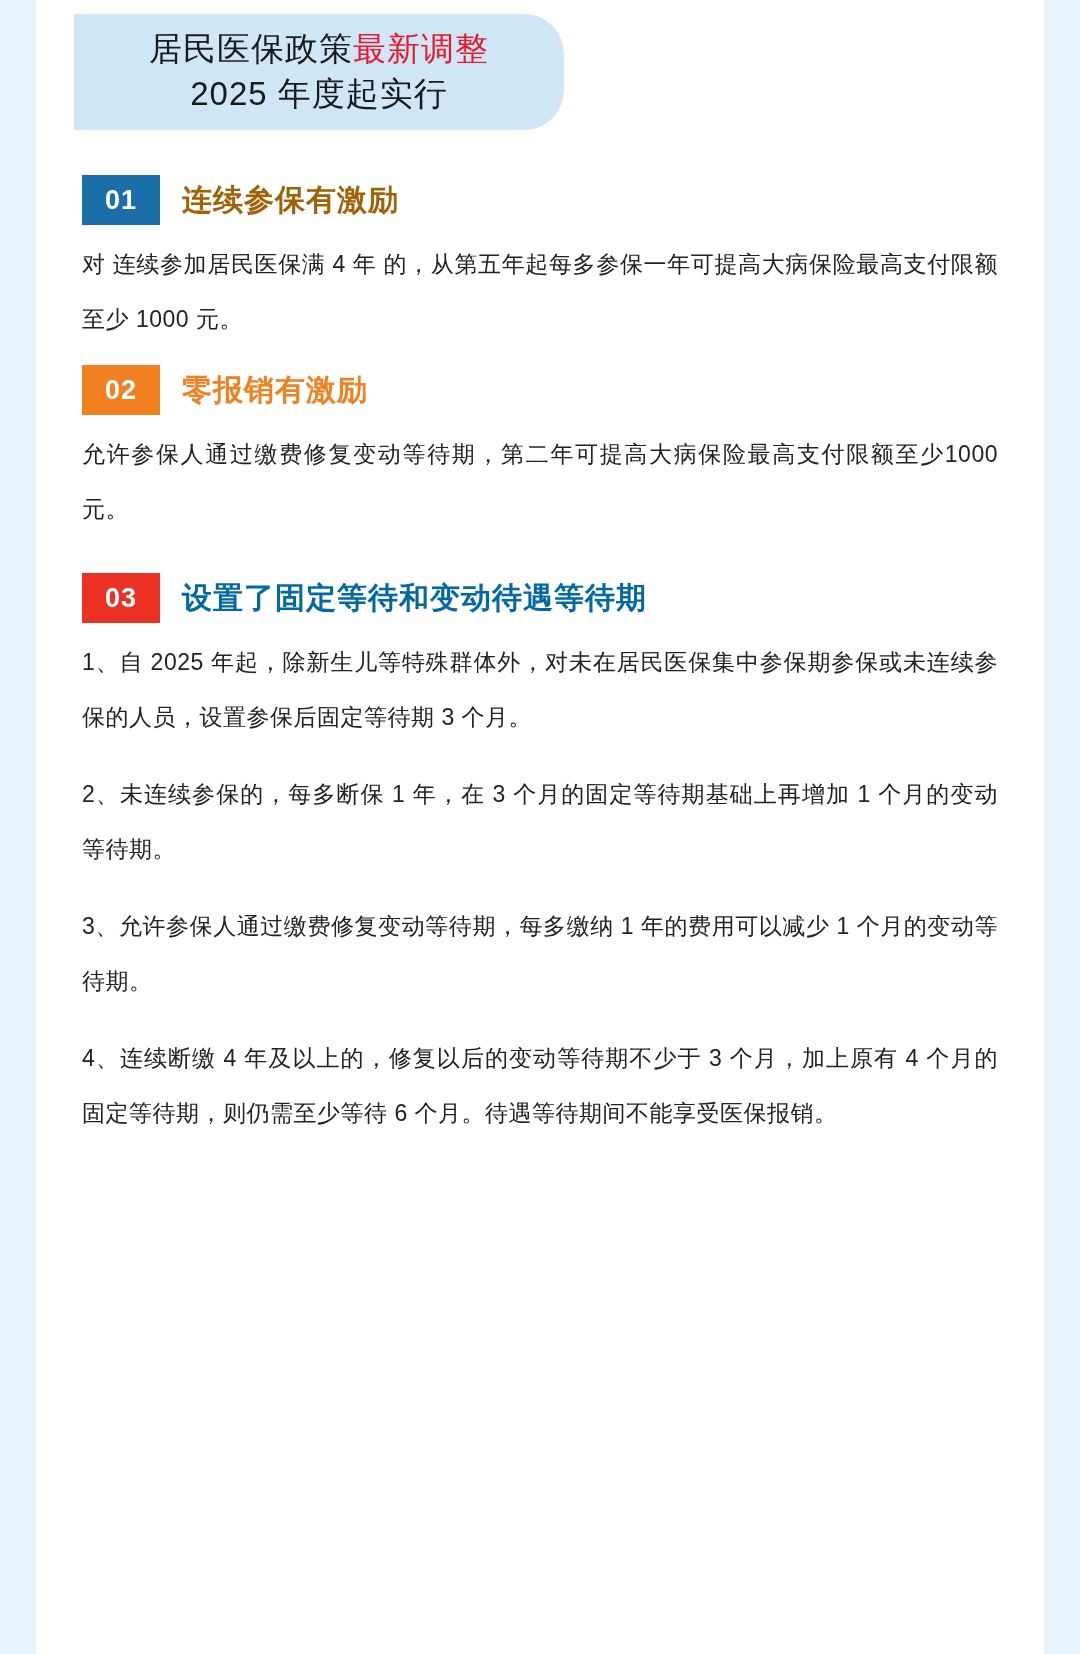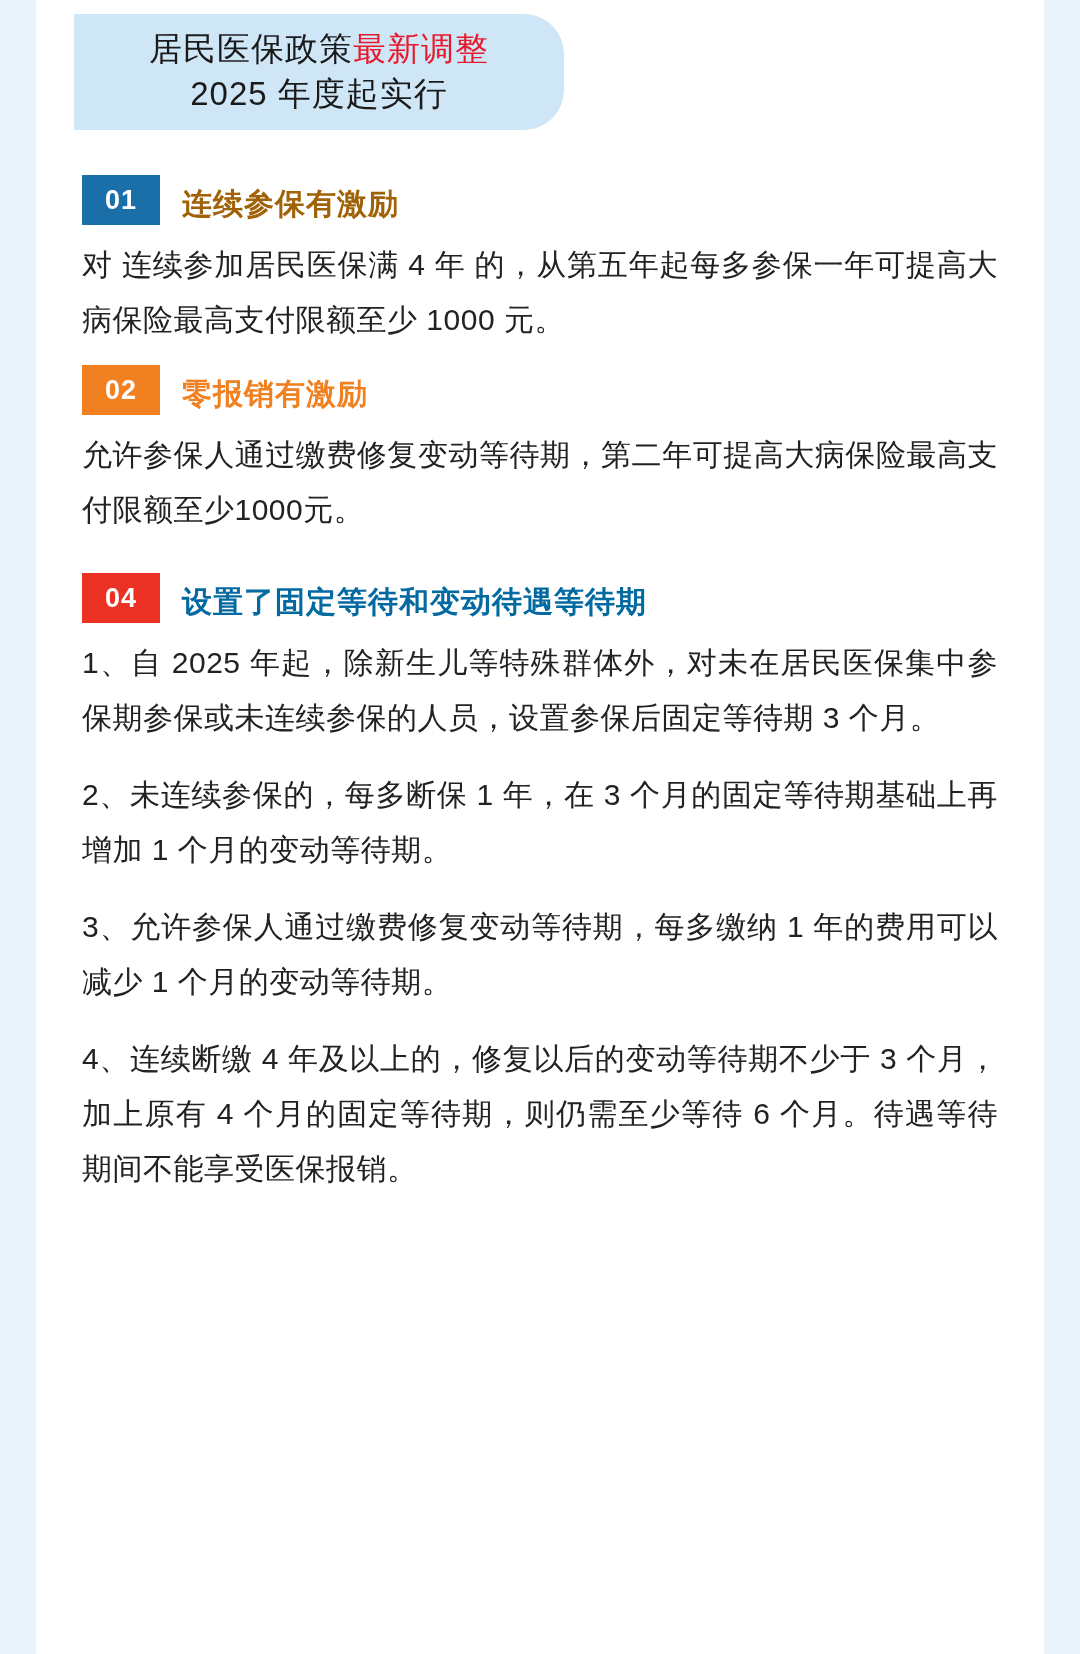--- a/index.html
+++ b/index.html
@@ -73,21 +73,21 @@
     width: 1008px;
     padding: 0 46px 0 46px;
     box-sizing: border-box;
   }
 
   .section {
     margin-bottom: 18px;
   }
   .sec-head {
     display: flex;
-    align-items: flex-end;
+    align-items: center;
     margin-bottom: 12px;
   }
   .num-box {
     width: 78px;
     height: 50px;
     line-height: 50px;
     text-align: center;
     color: #ffffff;
     font-size: 27px;
     font-weight: bold;
@@ -102,21 +102,21 @@
     margin-left: 22px;
     font-size: 30px;
     font-weight: bold;
     letter-spacing: 1px;
   }
   .t-blue { color: #a16207; }
   .t-orange { color: #f08020; }
   .t-red { color: #0369a1; }
 
   .para {
-    font-size: 30px;
+    font-size: 23px;
     line-height: 55px;
     color: #222222;
     letter-spacing: 0.5px;
     text-align: justify;
     margin: 0 0 4px 0;
   }
   .para + .para {
     margin-top: 22px;
   }
   .sec-3 .para:first-of-type {
@@ -152,21 +152,21 @@
       <div class="section gap-lg">
         <div class="sec-head">
           <div class="num-box num-orange">02</div>
           <div class="sec-title t-orange">零报销有激励</div>
         </div>
         <p class="para">允许参保人通过缴费修复变动等待期，第二年可提高大病保险最高支付限额至少1000元。</p>
       </div>
 
       <div class="section sec-3">
         <div class="sec-head">
-          <div class="num-box num-red">04</div>
+          <div class="num-box num-red">03</div>
           <div class="sec-title t-red">设置了固定等待和变动待遇等待期</div>
         </div>
         <p class="para">1、自 2025 年起，除新生儿等特殊群体外，对未在居民医保集中参保期参保或未连续参保的人员，设置参保后固定等待期 3 个月。</p>
         <p class="para">2、未连续参保的，每多断保 1 年，在 3 个月的固定等待期基础上再增加 1 个月的变动等待期。</p>
         <p class="para">3、允许参保人通过缴费修复变动等待期，每多缴纳 1 年的费用可以减少 1 个月的变动等待期。</p>
         <p class="para">4、连续断缴 4 年及以上的，修复以后的变动等待期不少于 3 个月，加上原有 4 个月的固定等待期，则仍需至少等待 6 个月。待遇等待期间不能享受医保报销。</p>
       </div>
 
     </div>
   </div>

